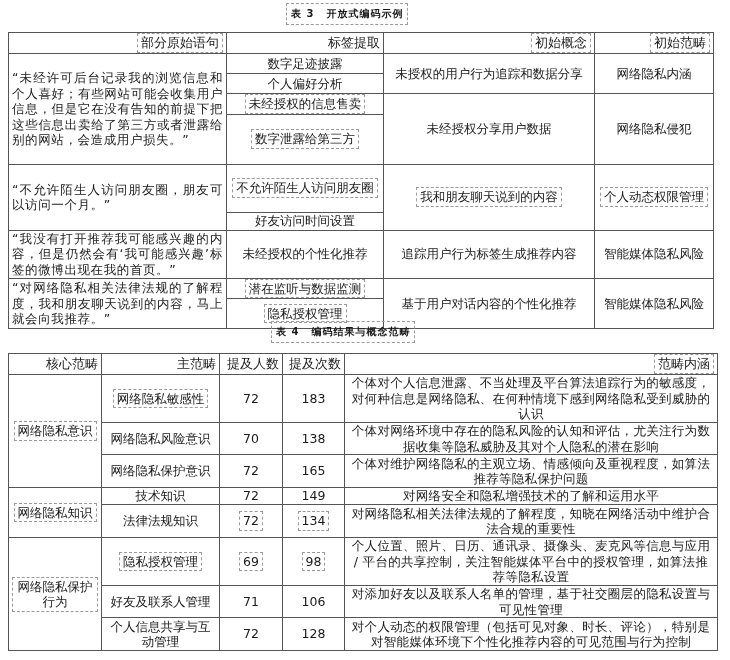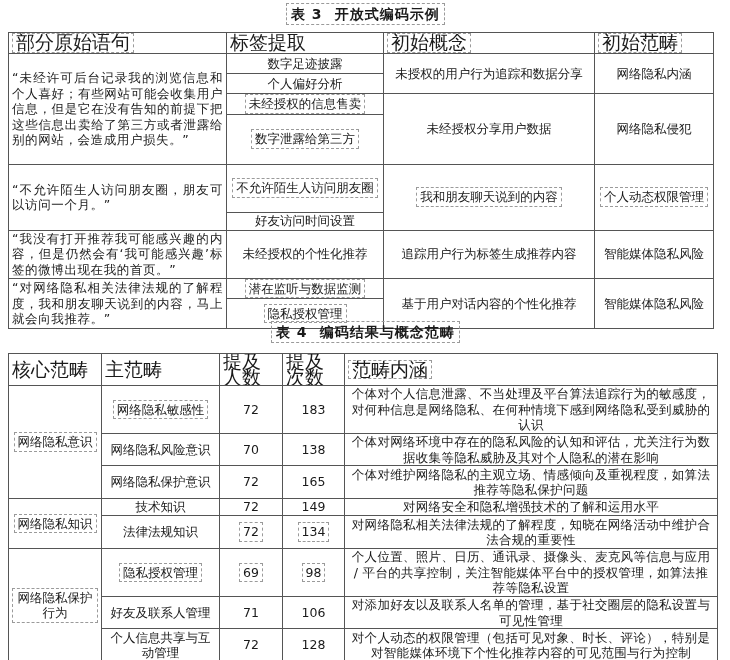--- a/index.html
+++ b/index.html
@@ -1,24 +1,24 @@
 <!DOCTYPE html>
 <html><head>
 <meta charset="utf-8">
 <style>
   html, body { margin:0; padding:0; background:#ffffff; }
   body { width:730px; height:660px; position:relative; overflow:hidden;
          font-family:"DejaVu Sans","Liberation Sans",sans-serif; color:#1a1a1a; }
-  .caption { position:absolute; font-size:14px; font-weight:bold; letter-spacing:1px;
+  .caption { position:absolute; font-size:10px; font-weight:bold; letter-spacing:1px;
              border:1px dashed #9a9a9a; padding:1px 4px; line-height:18px; white-space:nowrap; }
   .caption .num { margin-right:12px; }
   table { position:absolute; border-collapse:collapse; table-layout:fixed; }
   td, th { border:1.5px solid #555; padding:0 3px; font-size:12.5px; line-height:15.5px;
            vertical-align:middle; font-weight:normal; overflow:hidden; }
-  th { text-align:left; height:20px; font-size:19px; }
+  th { text-align:right; height:20px; font-size:13px; }
   .ctr { text-align:center; }
   .quote { text-align:justify; letter-spacing:0.6px; }
   .box { display:inline-block; border:1px dashed #9a9a9a; padding:1px 3px; }
   .desc { text-align:center; letter-spacing:0.3px; }
   #t3 { left:8px; top:32px; width:705px; }
   #t4 { left:8px; top:353px; width:709px; }
 </style>
 </head>
 <body>
 

